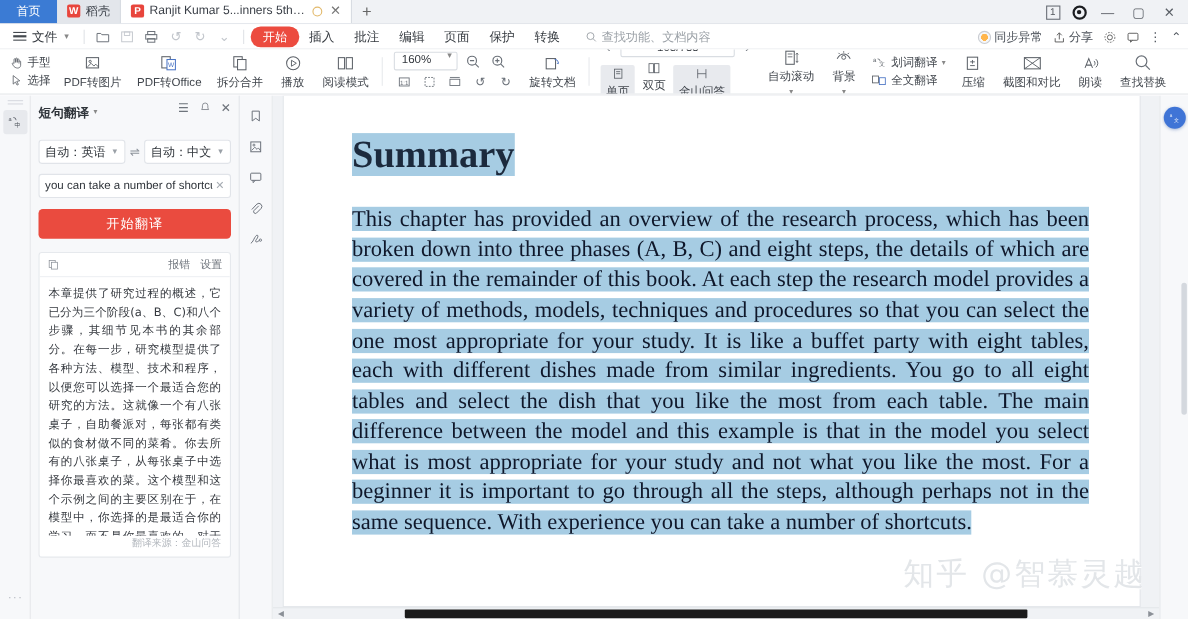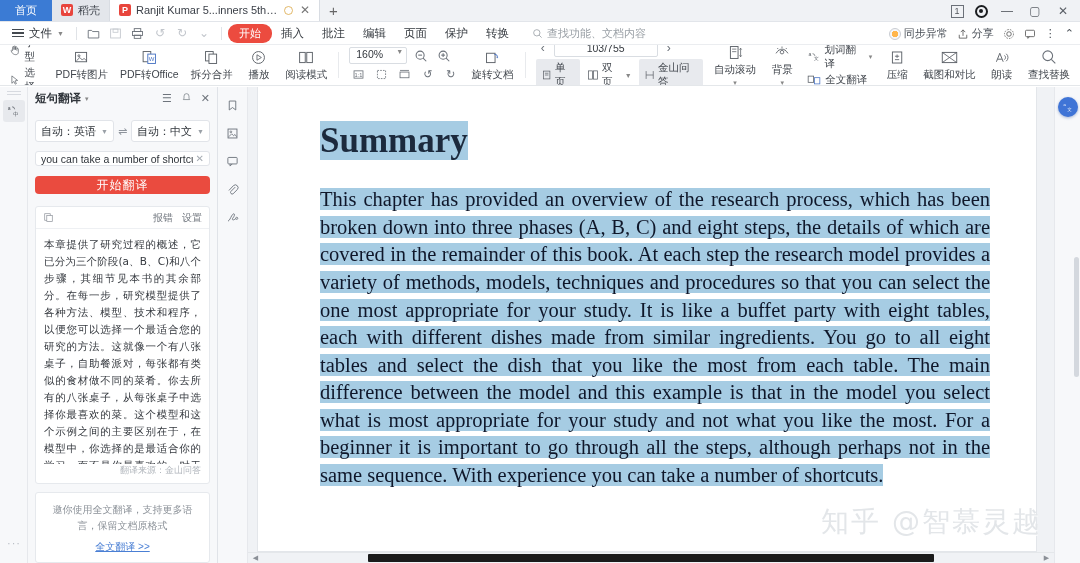--- a/index.html
+++ b/index.html
@@ -130,21 +130,21 @@
     min-width: 58px; justify-content: space-between; gap: 4px;
   }
   .page-box {
     display: flex; align-items: center; border: 1px solid #d9dde2; border-radius: 2px;
     height: 18px; padding: 0 8px; font-size: 10.5px; color: #33383e; background: #fff;
     min-width: 104px; justify-content: center;
   }
   .arrow-btn { font-size: 12px; color: #6a7078; padding: 0 5px; }
   .chip {
     display: flex; align-items: center; gap: 3px; padding: 2px 5px;
-    font-size: 10.5px; color: #41464d; border-radius: 2px;
+    font-size: 10.5px; color: #41464d; border-radius: 2px; flex-direction: column;
   }
   .chip.sel { background: #e8eaee; }
 
   
   .workspace {
     position: absolute; top: 87px; left: 0; right: 0; bottom: 0;
     display: flex; background: #f0f2f5;
   }
 
   
@@ -708,24 +708,20 @@
               </svg>
           </span>
           <span class="spacer"></span>
           <span>报错</span>
           <span>设置</span>
         </div>
         <div class="tp-res-text">本章提供了研究过程的概述，它已分为三个阶段(a、B、C)和八个步骤，其细节见本书的其余部分。在每一步，研究模型提供了各种方法、模型、技术和程序，以便您可以选择一个最适合您的研究的方法。这就像一个有八张桌子，自助餐派对，每张都有类似的食材做不同的菜肴。你去所有的八张桌子，从每张桌子中选择你最喜欢的菜。这个模型和这个示例之间的主要区别在于，在模型中，你选择的是最适合你的学习，而不是你最喜欢的。对于一个初学者来说，完成所有的步骤是很重要的，尽管可能不是在相同的顺序中。有了经验，你可以采取许多快捷方式。</div>
         <div class="tp-source">翻译来源：金山问答</div>
       </div>
 
-      <div class="tp-promo">
-        <p>邀你使用全文翻译，支持更多语言，保留文档原格式</p>
-        <a href="#">全文翻译 &gt;&gt;</a>
-      </div>
     </div>
 
     <div class="docrail">
       <span>
         <svg width="13" height="13" viewBox="0 0 16 16">
             <path d="M4 2.5h8v11l-4-3-4 3z" fill="none" stroke="#6a7079" stroke-width="1.1"></path>
           </svg>
       </span>
       <span>
         <svg width="13" height="13" viewBox="0 0 16 16">

